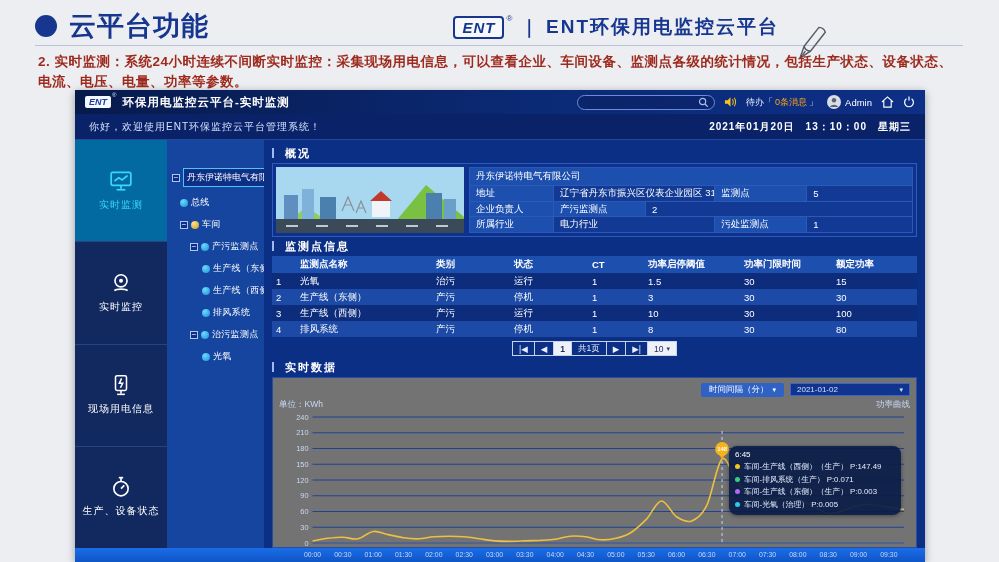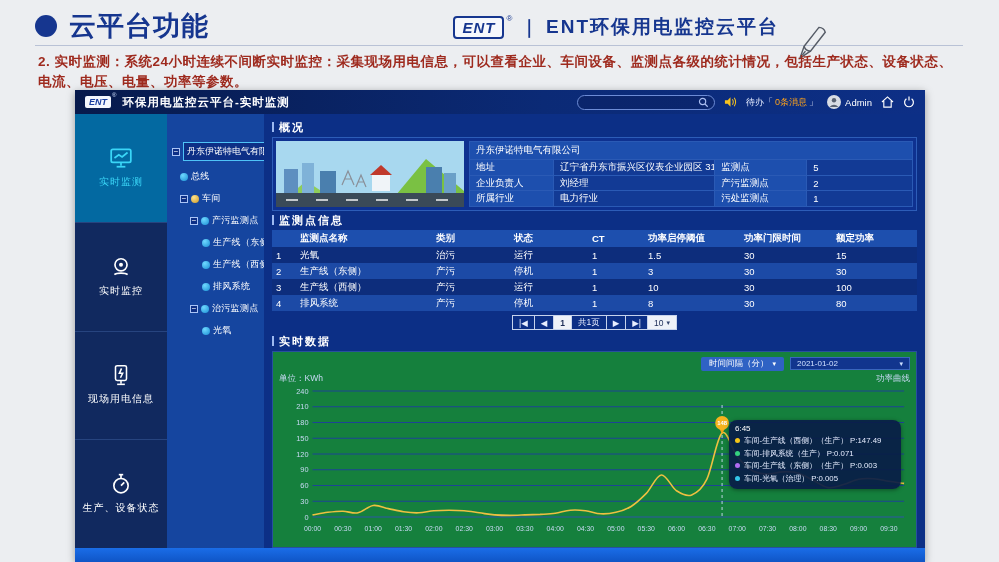--- a/index.html
+++ b/index.html
@@ -64,21 +64,21 @@
   .tree-label { color:#ffffff; font-size:9px; letter-spacing:0.3px; }
   .tree-root-box { border:1px solid #4fc3f7; background:#0d2f86; padding:2px 3px; color:#fff; font-size:9px; }
   .expander { width:8px; height:8px; flex:0 0 8px; border:1px solid #aac4f5; background:#0d2f86; color:#fff;
               font-size:8px; line-height:6px; text-align:center; }
   .expander::after { content:"−"; }
   .leaf-ico { width:8px; height:8px; flex:0 0 8px; border-radius:50%; background:radial-gradient(circle at 35% 30%,#6fd8ff,#1a8fd4); }
   .leaf-ico.gold { background:radial-gradient(circle at 35% 30%,#ffe28a,#c9992a); }
 
   
   .content { flex:1; min-width:0; padding:4px 8px 0 8px; display:flex; flex-direction:column; }
-  .sec-title { display:flex; align-items:center; gap:5px; height:14px; margin:2px 0 3px 0; }
+  .sec-title { display:flex; align-items:center; gap:11px; height:14px; margin:2px 0 3px 0; }
   .sec-bar { width:2px; height:10px; background:#9db9f0; }
   .sec-text { color:#ffffff; font-size:11px; font-weight:bold; letter-spacing:2px; }
 
   
   .overview-panel { border:1px solid #2d5db8; background:#0e3190; padding:3px; display:flex; gap:5px; height:74px; }
   .company-photo { width:188px; flex:0 0 188px; position:relative; }
   .company-photo svg { display:block; }
   .ov-table { flex:1; display:flex; flex-direction:column; border:1px solid #2a5ab5; font-size:9.5px; }
   .ov-company { background:#1d4fae; color:#fff; padding:2px 6px; border-bottom:1px solid #2a5ab5; font-size:9.5px; }
   .ov-row { flex:1; display:flex; border-bottom:1px solid #2a5ab5; }
@@ -99,21 +99,21 @@
   .pagination { margin:4px auto 2px auto; display:flex; align-items:center; border:1px solid #c7d3ec; height:15px;
                 font-size:8.5px; color:#e8eeff; }
   .pg-item { padding:0 6px; border-right:1px solid #c7d3ec; height:100%; display:flex; align-items:center; cursor:pointer; }
   .pg-item:last-child { border-right:none; }
   .pg-page { background:#eef1f8; color:#1a2a55; font-weight:bold; }
   .pg-size { background:#eef1f8; color:#1a2a55; gap:3px; }
   .pg-size .caret { font-size:7px; color:#33456e; }
   .pg-static { cursor:default; }
 
   
-  .chart-panel { border:1px solid #274f9f; background:#15803d; flex:1; min-height:0; position:relative;
+  .chart-panel { border:1px solid #274f9f; background:#737373; flex:1; min-height:0; position:relative;
                  padding:3px 6px 0 6px; display:flex; flex-direction:column; }
   .chart-controls { display:flex; justify-content:flex-end; align-items:center; gap:6px; height:17px; }
   .interval-btn { background:#2f62c4; color:#fff; font-size:8.5px; padding:1px 8px; border-radius:2px;
                   display:flex; gap:4px; align-items:center; cursor:pointer; }
   .date-select { border:1px solid #3a66bd; color:#cfe0ff; font-size:8px; padding:1px 6px; width:120px;
                  display:flex; justify-content:space-between; align-items:center; cursor:pointer; background:#11358e; }
   .caret { font-size:7px; }
   .chart-sub { display:flex; justify-content:space-between; align-items:center; height:13px; }
   .unit-label { color:#c9d9f5; font-size:8.5px; }
   .curve-label { color:#c9d9f5; font-size:8.5px; }
@@ -189,20 +189,24 @@
         <svg width="13" height="12" viewBox="0 0 14 13">
           <path d="M1 6.5 L7 1 L13 6.5 M3 5.5 V12 H11 V5.5" fill="none" stroke="#ffffff" stroke-width="1.2"></path>
         </svg>
         <svg width="12" height="12" viewBox="0 0 12 12">
           <path d="M3.4 2.8 A4.4 4.4 0 1 0 8.6 2.8" fill="none" stroke="#ffffff" stroke-width="1.2"></path>
           <line x1="6" y1="0.5" x2="6" y2="4.5" stroke="#ffffff" stroke-width="1.2"></line>
         </svg>
       </div>
     </div>
 
+    <div class="greeting">
+      <span class="greeting-text">你好，欢迎使用ENT环保监控云平台管理系统！</span>
+      <span class="greeting-date">2021年01月20日　13：10：00　星期三</span>
+    </div>
 
     <div class="window-body">
 
       <div class="sidebar">
         <div class="side-item active">
           <svg width="24" height="22" viewBox="0 0 22 20" fill="none" stroke="currentColor" stroke-width="1.6">
             <rect x="2" y="2" width="18" height="12" rx="1.5"></rect>
             <polyline points="5,10 9,7 12,9 17,5"></polyline>
             <line x1="11" y1="14" x2="11" y2="17"></line>
               <line x1="7" y1="18" x2="15" y2="18"></line>
@@ -314,21 +318,20 @@
           <div class="ov-table">
             <div class="ov-company">丹东伊诺特电气有限公司</div>
             <div class="ov-row">
               <div class="ov-cell ov-label">地址</div>
               <div class="ov-cell ov-value">辽宁省丹东市振兴区仪表企业园区 31-4 号楼</div>
               <div class="ov-cell ov-label2">监测点</div>
               <div class="ov-cell ov-value2">5</div>
             </div>
             <div class="ov-row">
               <div class="ov-cell ov-label">企业负责人</div>
-              <div class="ov-cell ov-value">刘经理</div>
               <div class="ov-cell ov-label2">产污监测点</div>
               <div class="ov-cell ov-value2">2</div>
             </div>
             <div class="ov-row">
               <div class="ov-cell ov-label">所属行业</div>
               <div class="ov-cell ov-value">电力行业</div>
               <div class="ov-cell ov-label2">污处监测点</div>
               <div class="ov-cell ov-value2">1</div>
             </div>
           </div>

